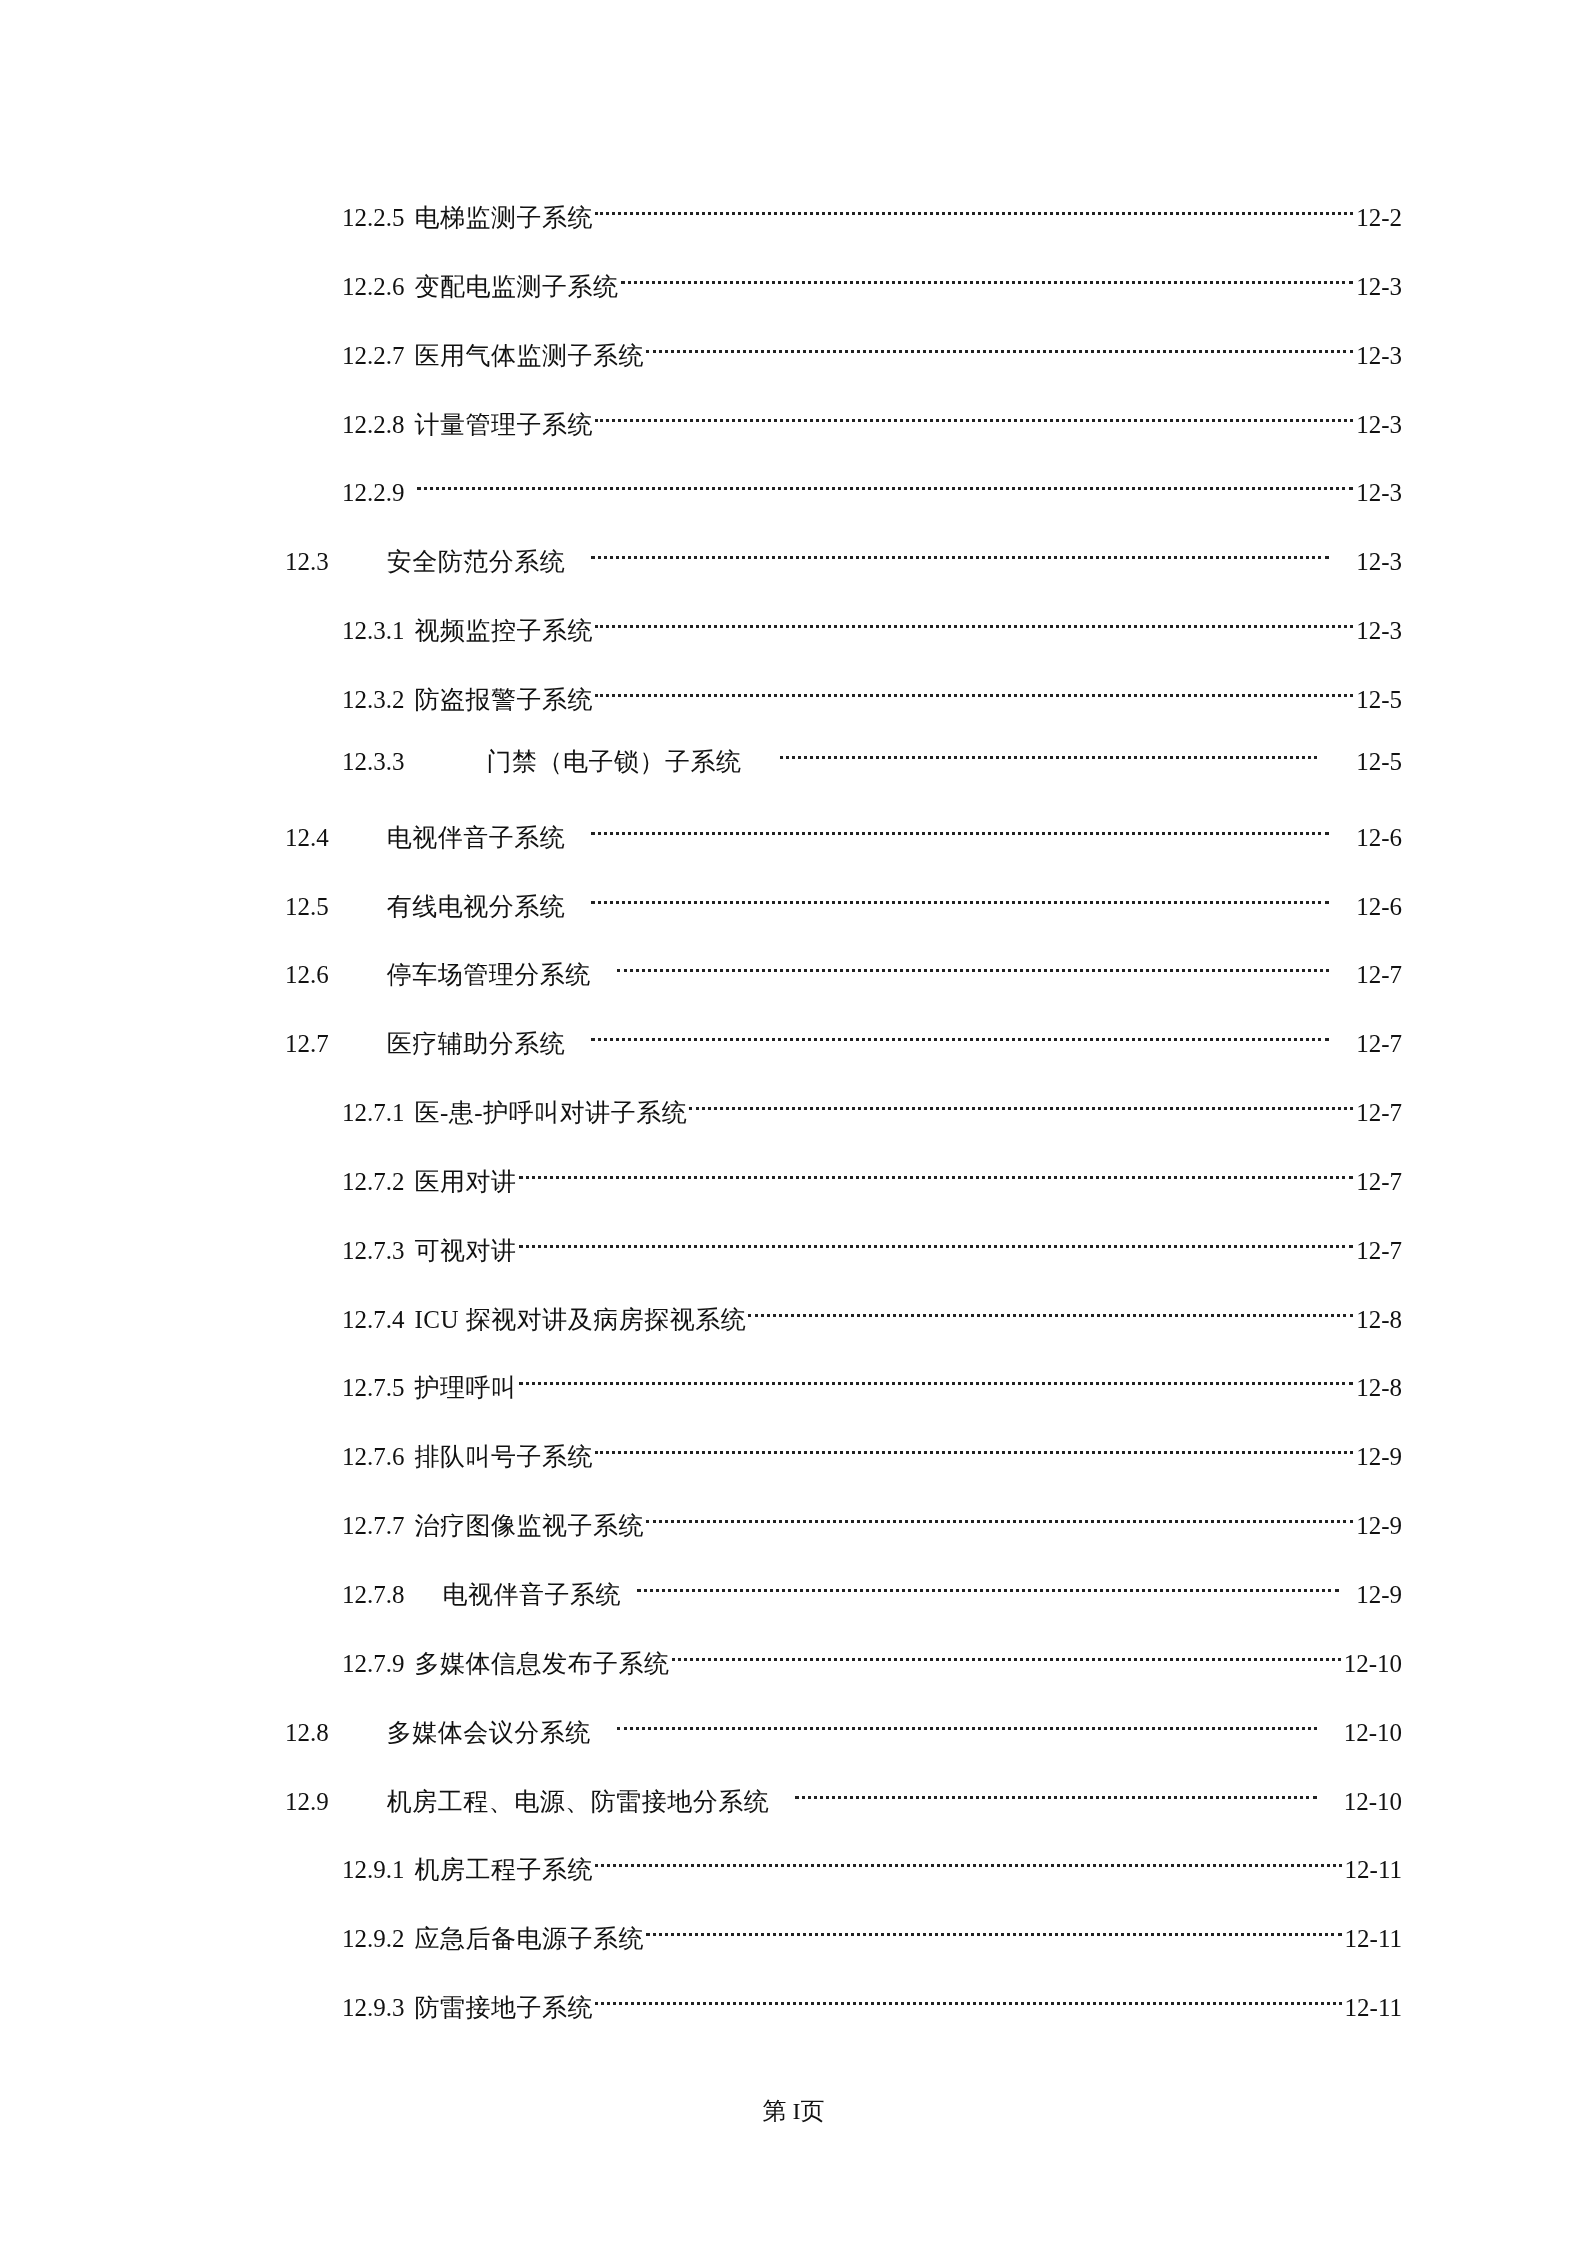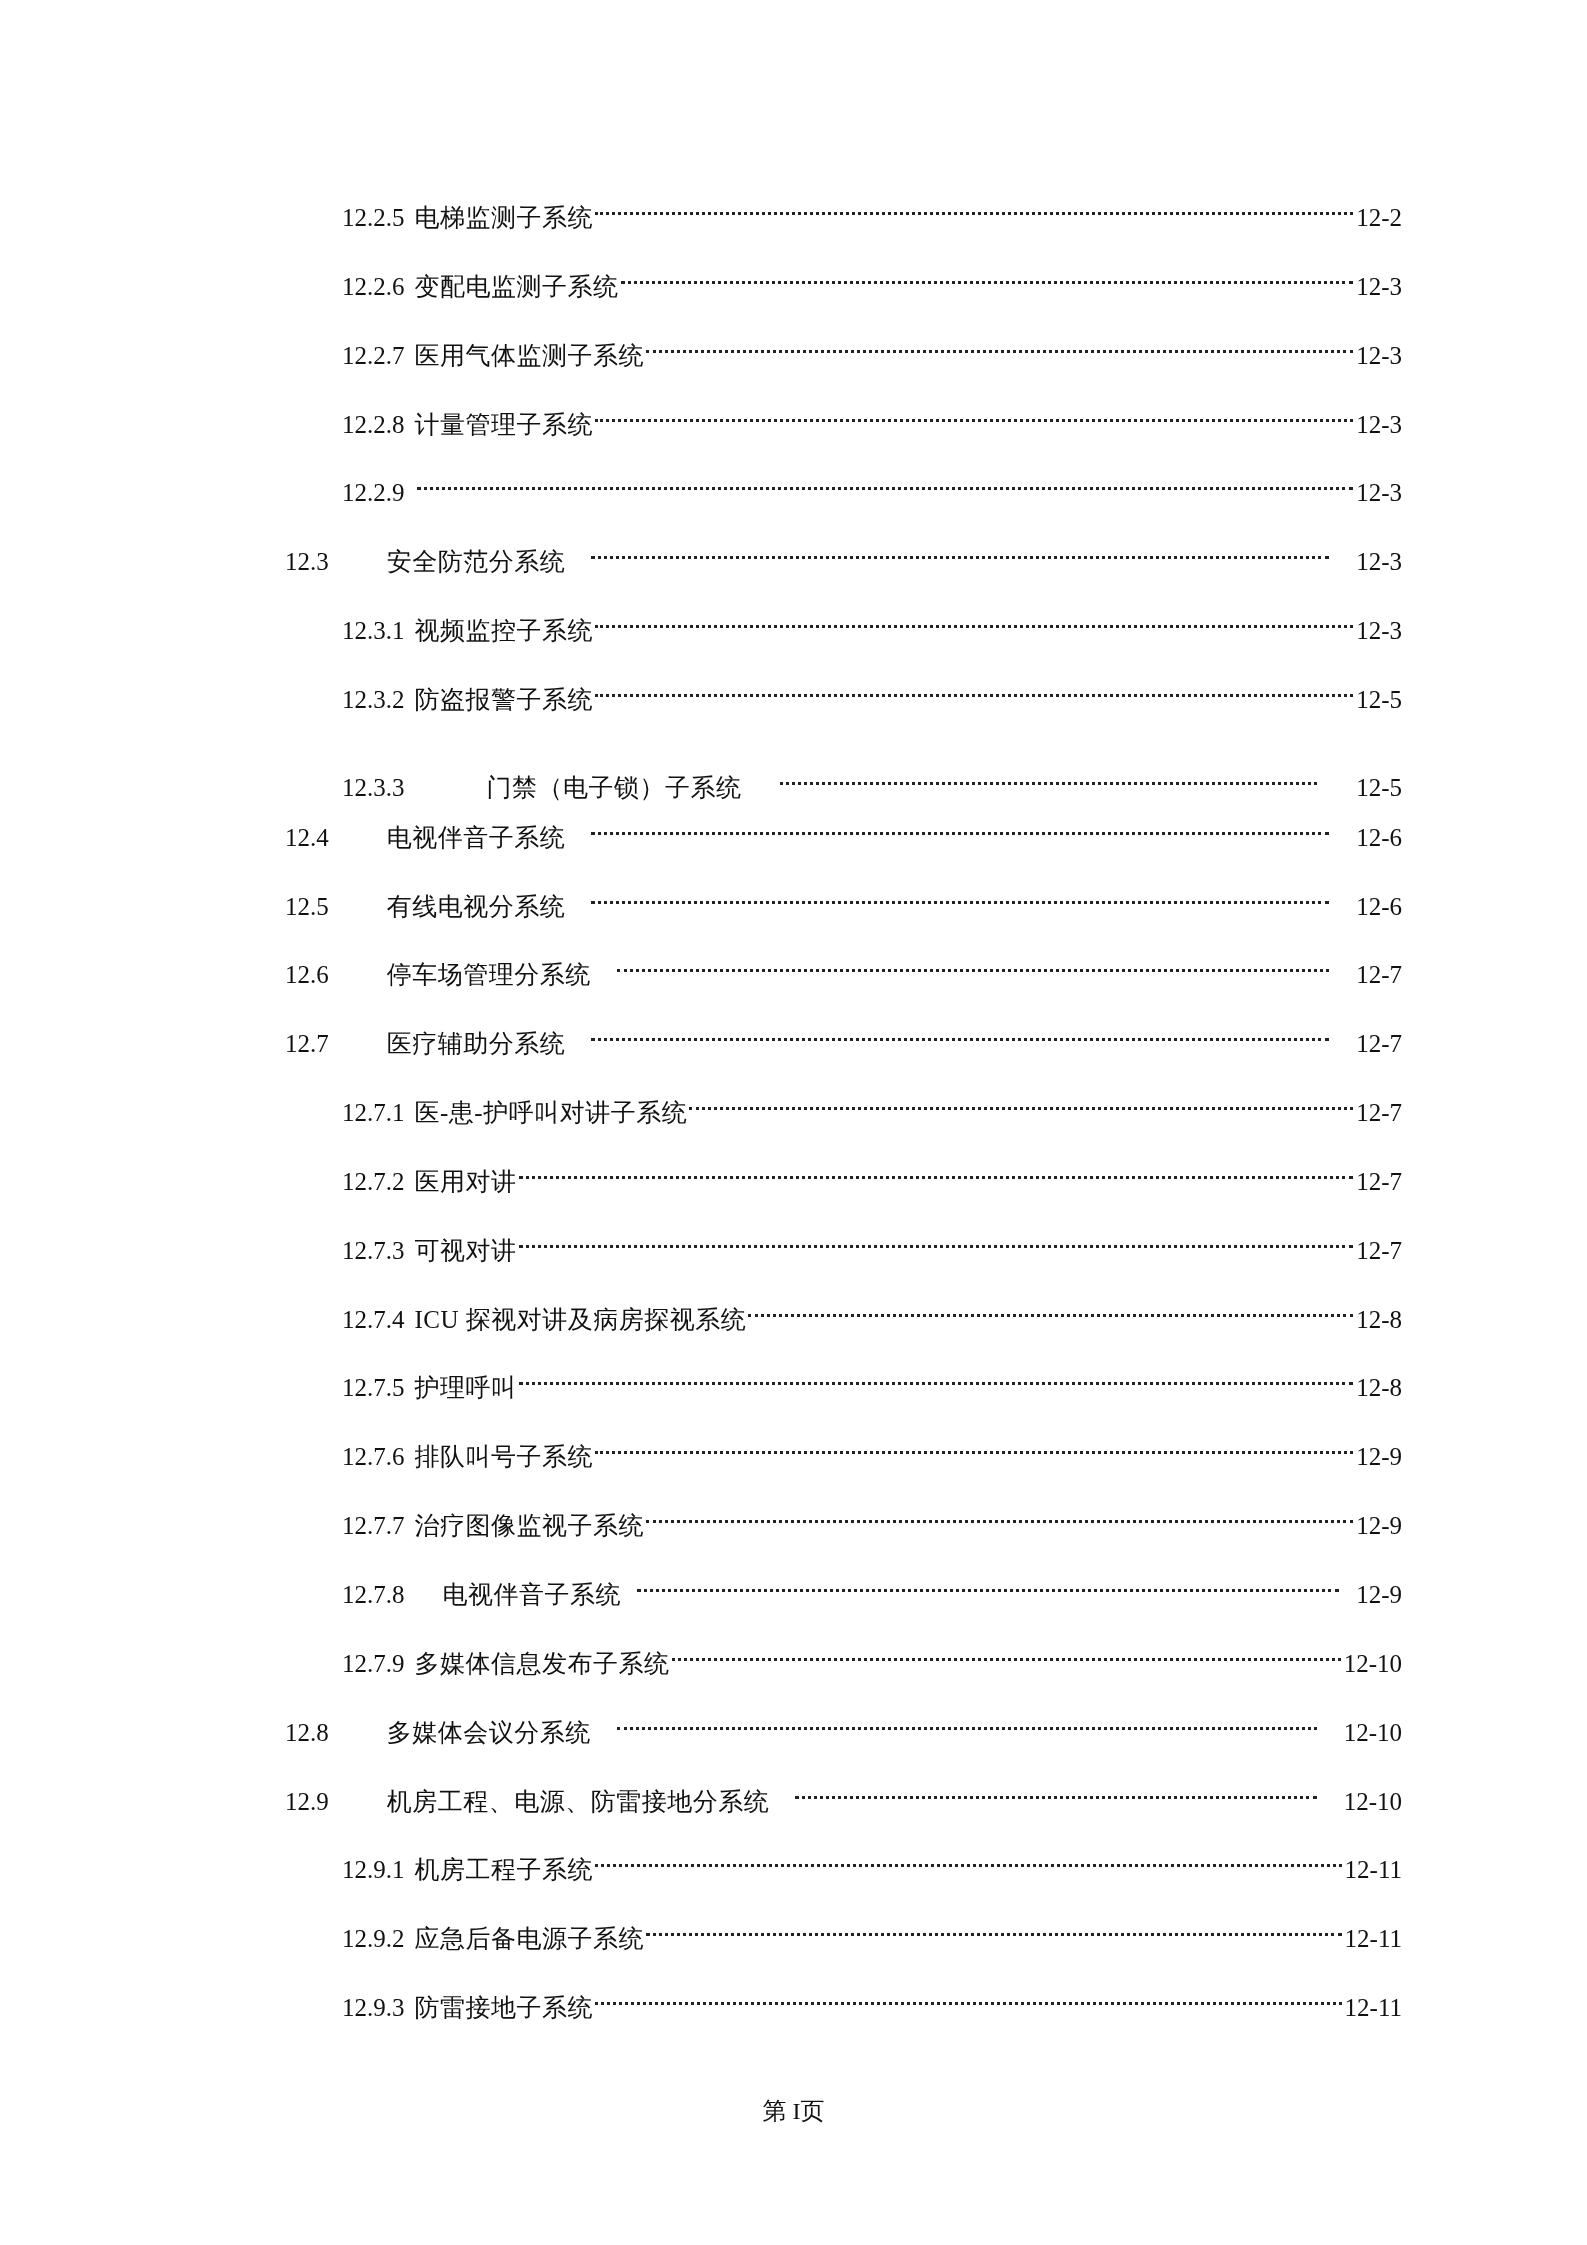--- a/index.html
+++ b/index.html
@@ -121,21 +121,21 @@
         <span class="toc-leader"></span>
         <span class="toc-page">12-3</span>
       </div>
       <div class="toc-entry level-3" style="top: 481.95px;">
         <span class="toc-num">12.3.2</span>
         <span class="toc-gap"></span>
         <span class="toc-title">防盗报警子系统</span>
         <span class="toc-leader"></span>
         <span class="toc-page">12-5</span>
       </div>
-      <div class="toc-entry level-3" style="top: 570px; gap: 36px;">
+      <div class="toc-entry level-3" style="top: 544px; gap: 36px;">
         <span class="toc-num">12.3.3</span>
         <span class="toc-gap"></span>
         <span class="toc-title">门禁（电子锁）子系统</span>
         <span class="toc-leader"></span>
         <span class="toc-page">12-5</span>
       </div>
       <div class="toc-entry level-2" style="top: 619.65px;">
         <span class="toc-num">12.4</span>
         <span class="toc-gap"></span>
         <span class="toc-title">电视伴音子系统</span>

